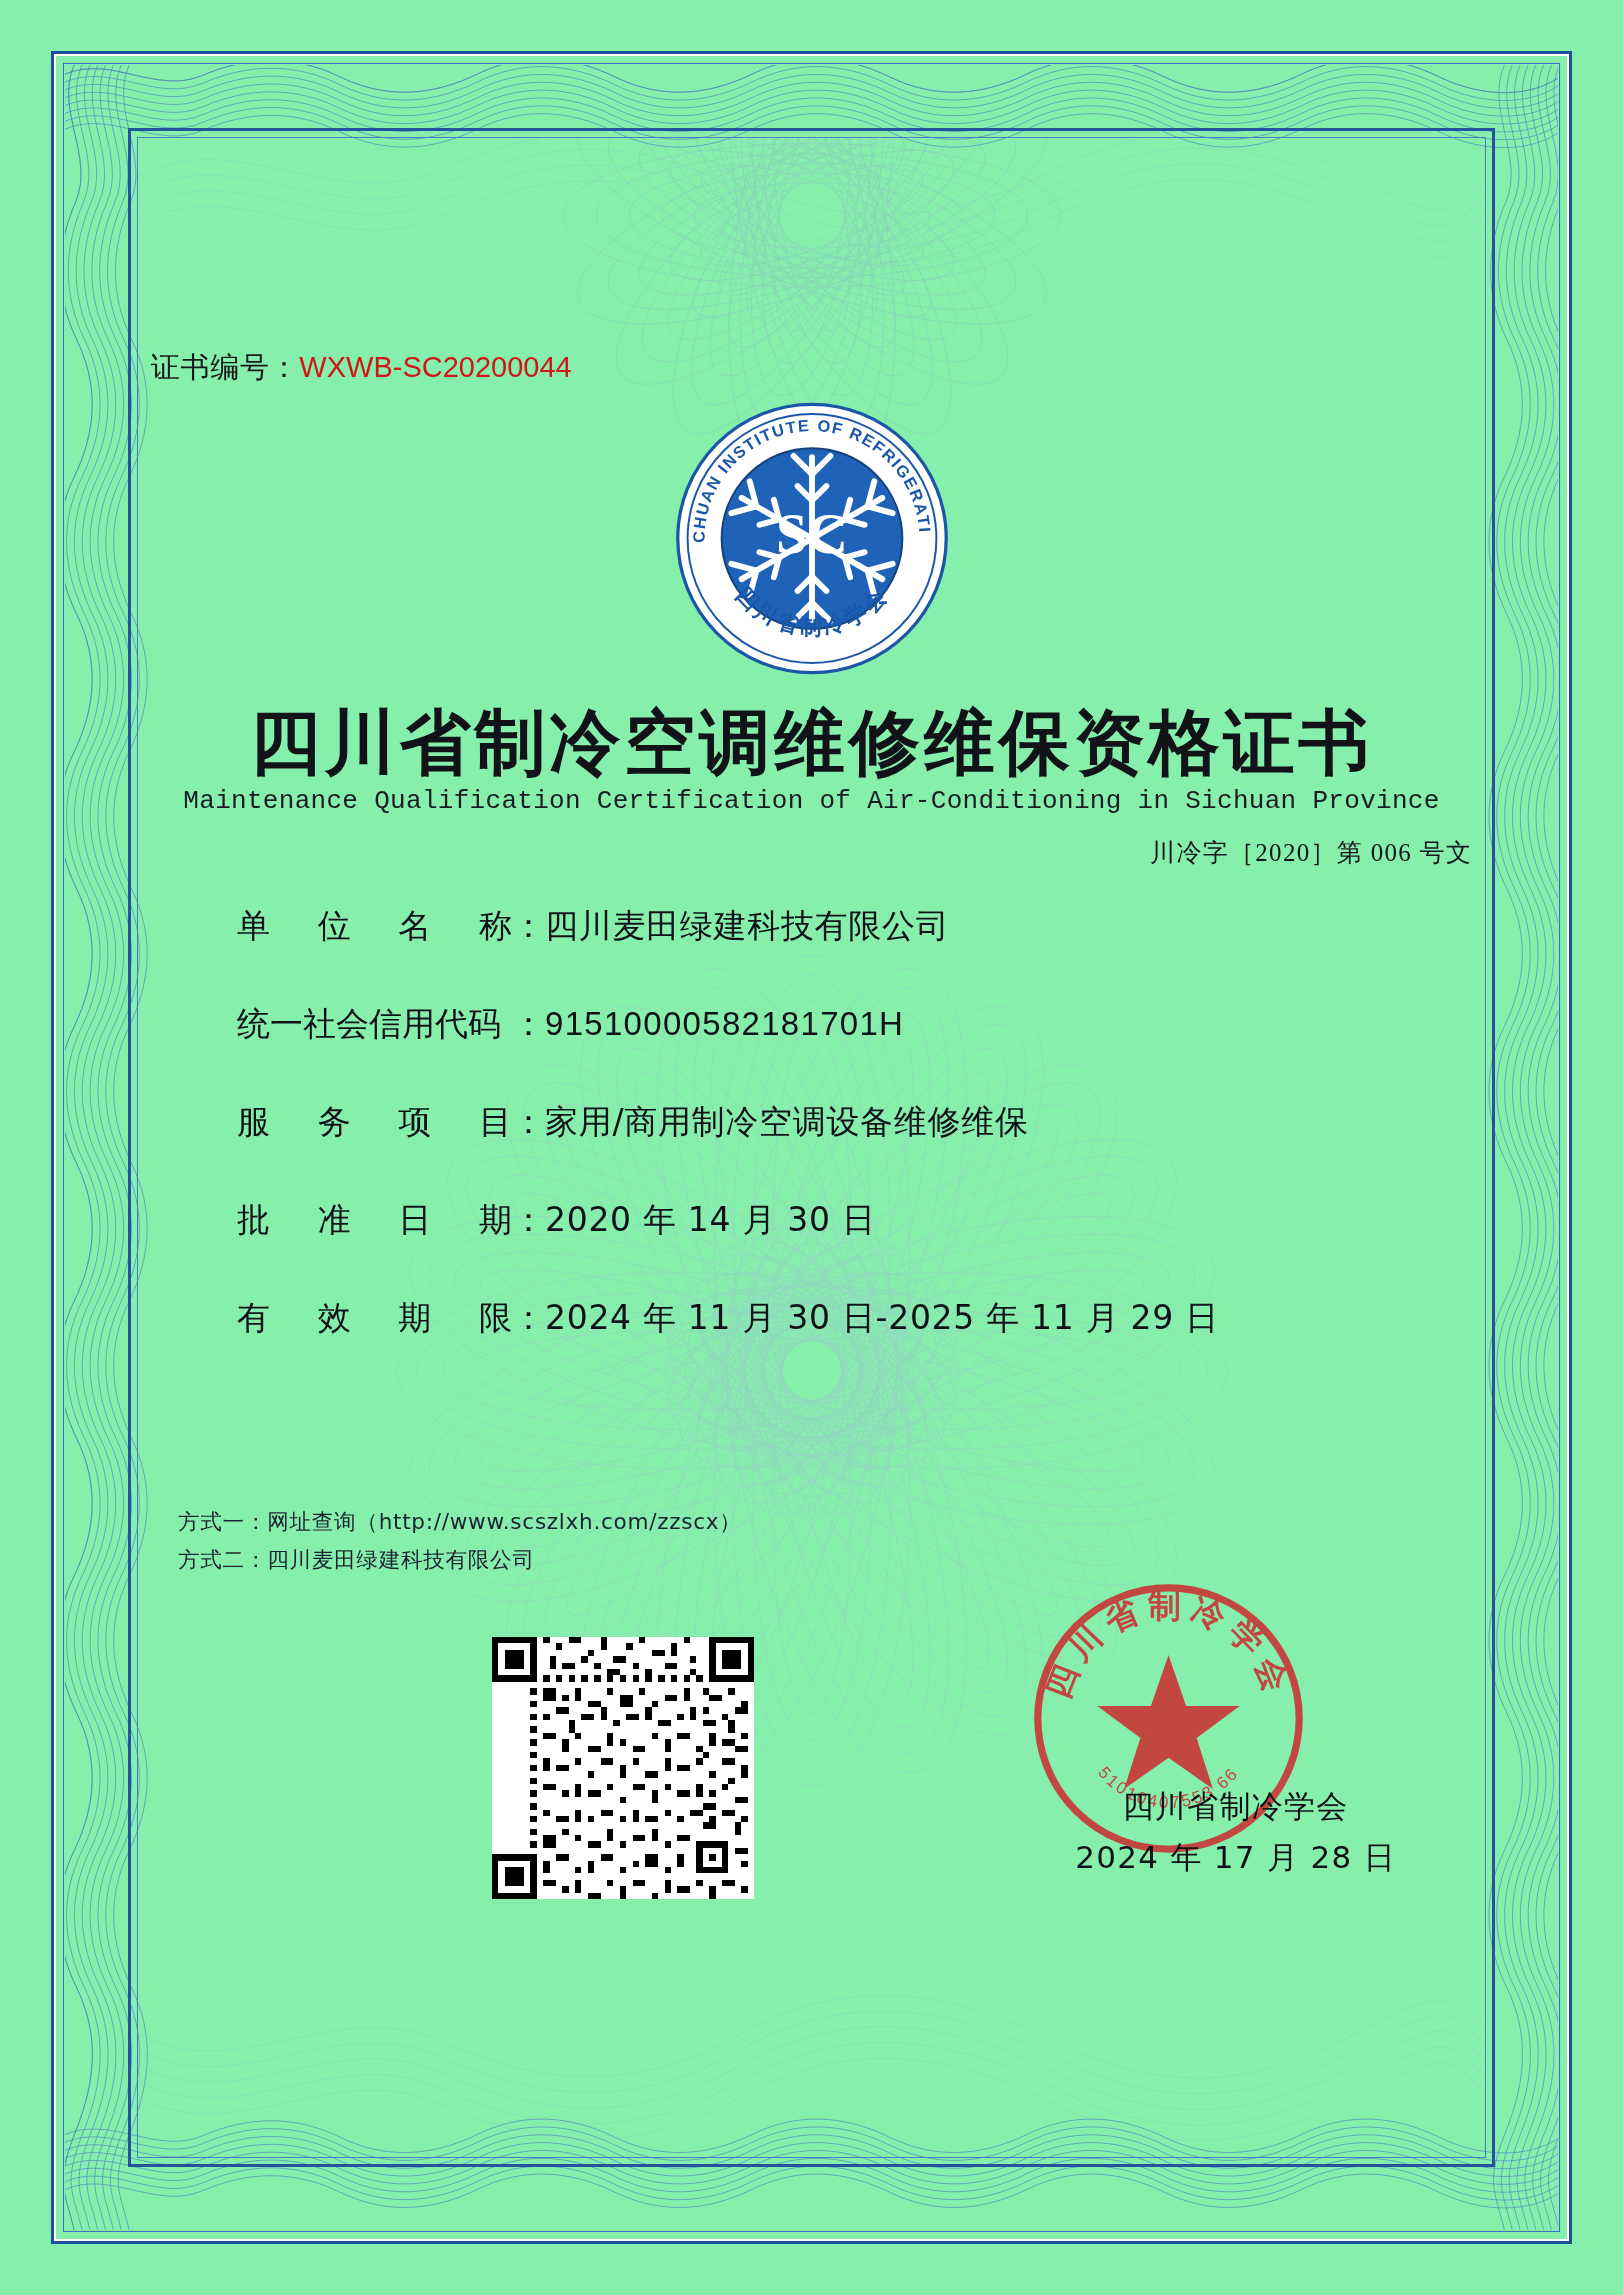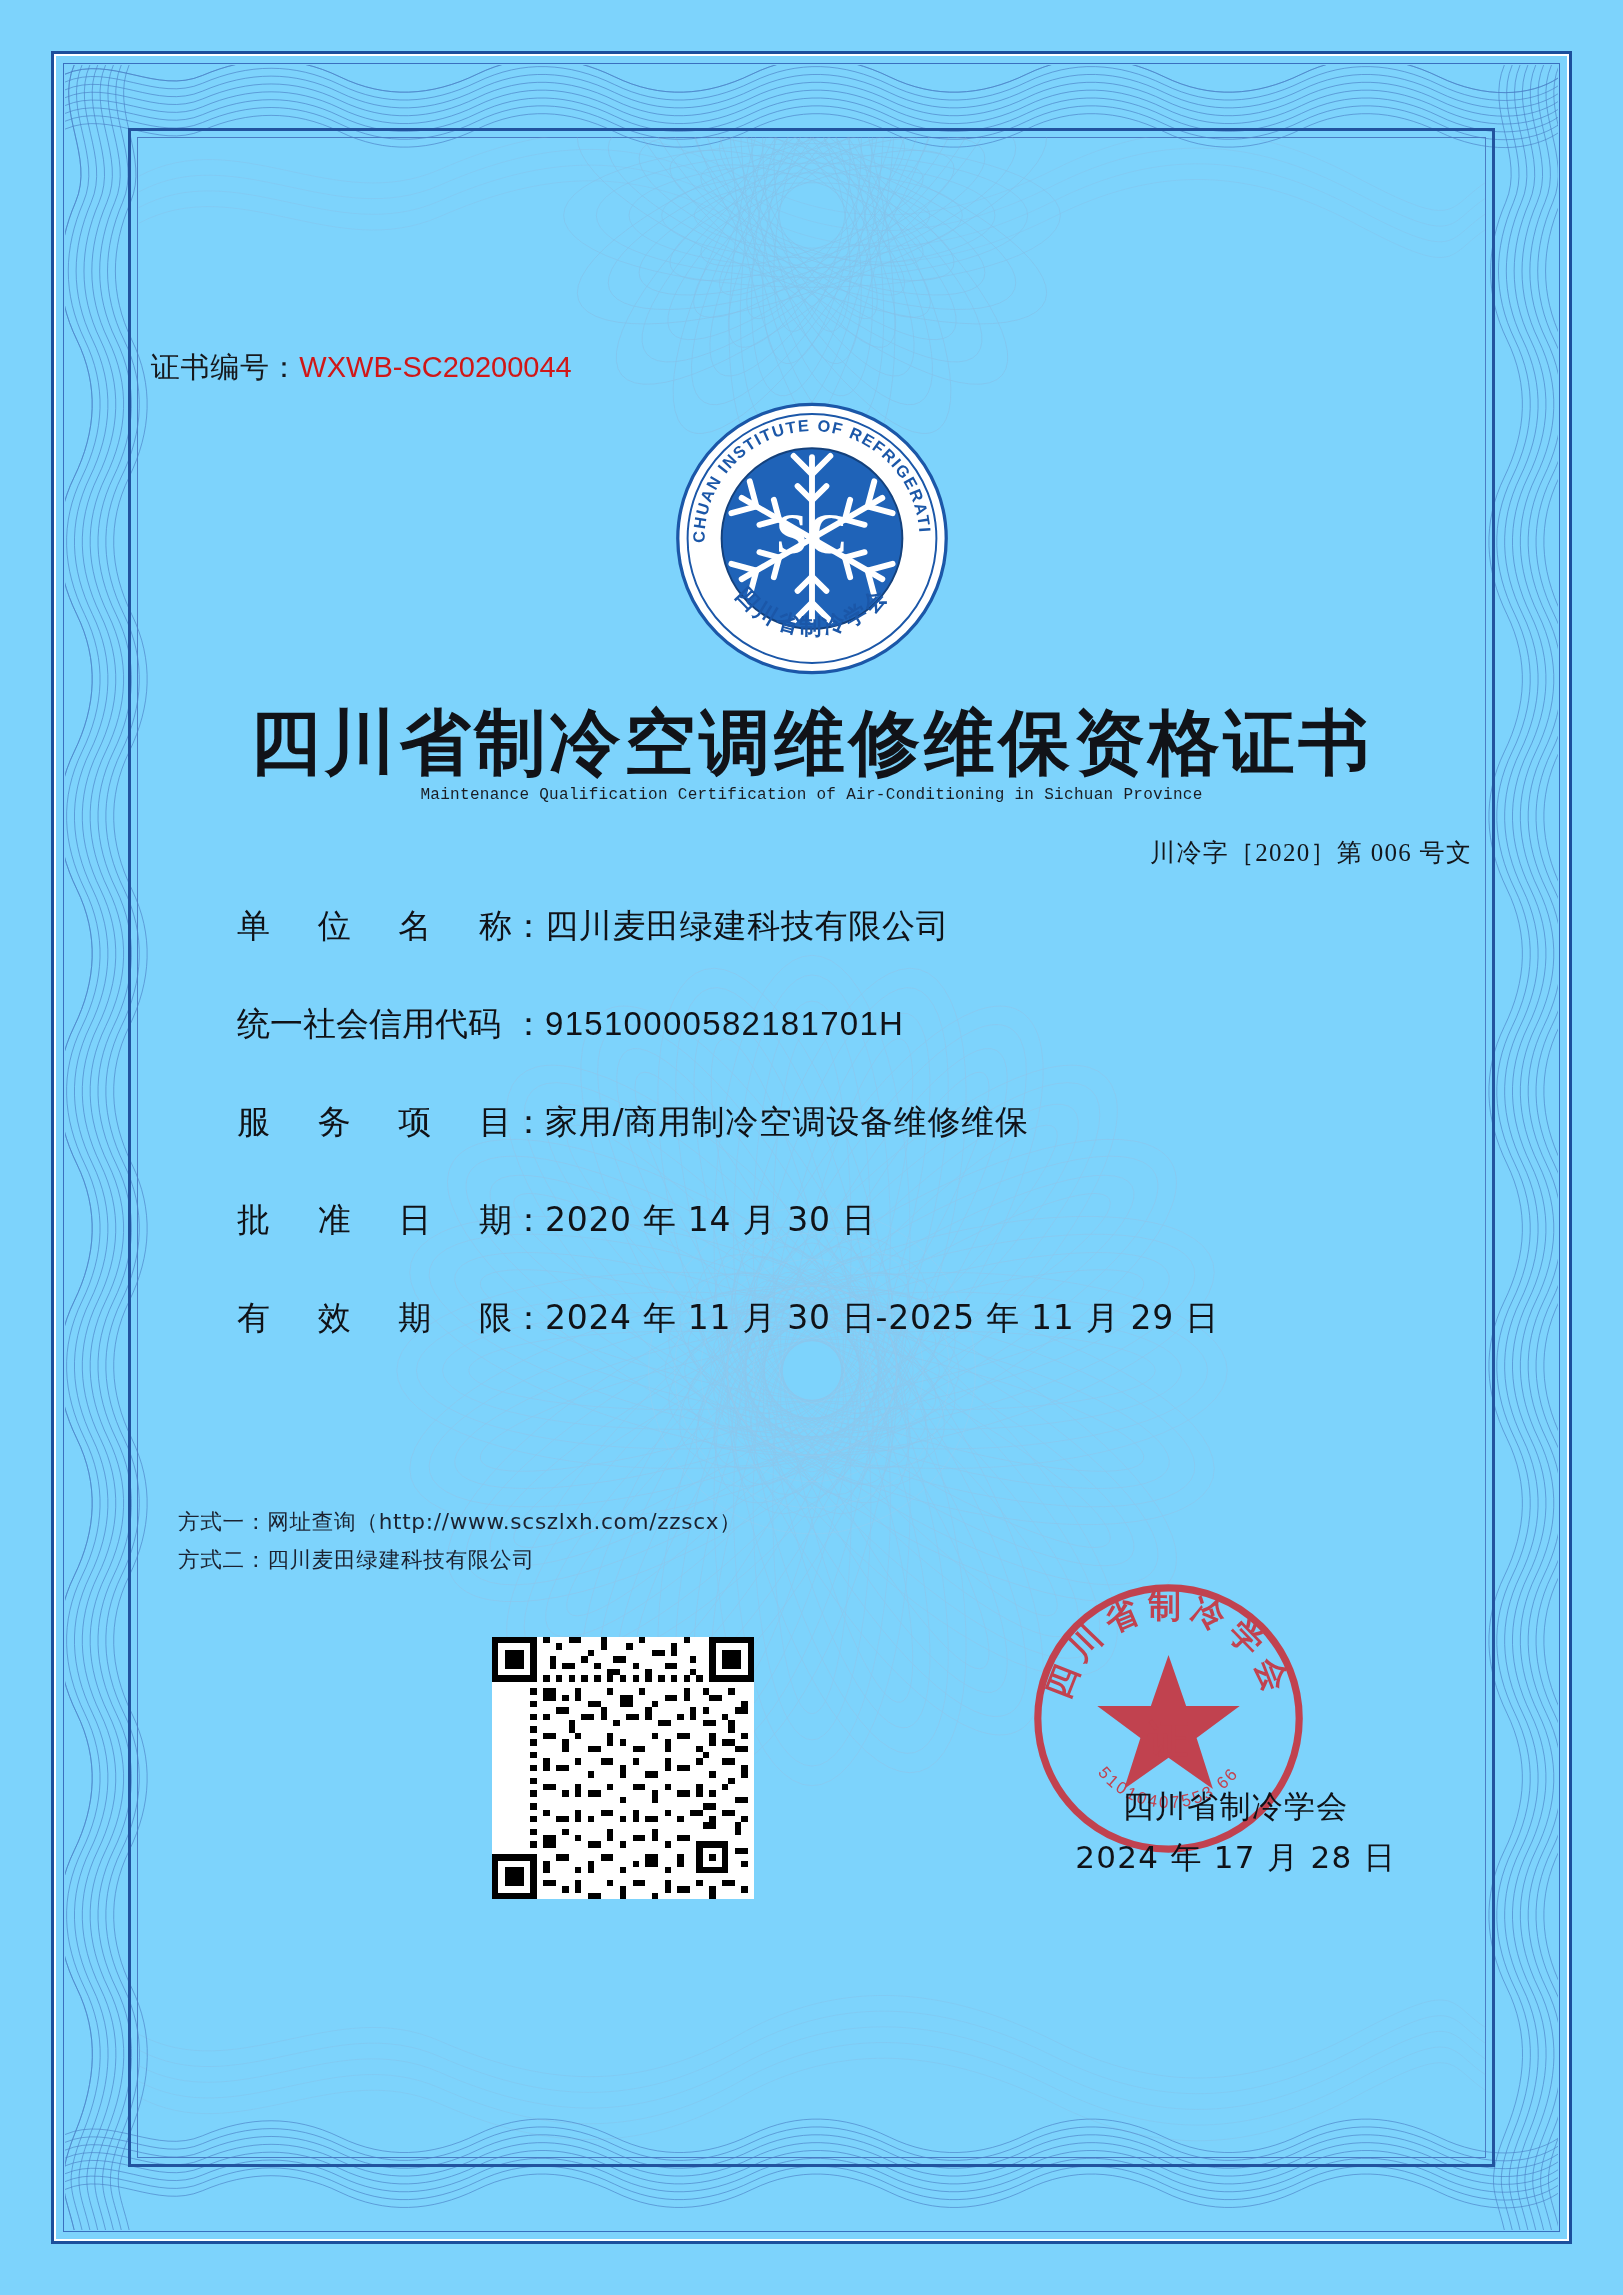--- a/index.html
+++ b/index.html
@@ -12,21 +12,21 @@
     height: 2295px;
     font-family: "Liberation Serif", "DejaVu Serif", serif;
     position: relative;
     overflow: hidden;
   }
 
   
   .cert {
     position: absolute;
     inset: 0;
-    background: #7dd3fc;
+    background: #86efac;
   }
 
   .border-outer {
     position: absolute;
     left: 51px;  top: 51px;
     right: 51px; bottom: 51px;
     border: 3.9px solid #1c4f9c;
     box-shadow: 0 0 0 2px #ffffff inset;
   }
   .border-mid {
@@ -138,21 +138,21 @@
     letter-spacing: 3.9px;
     color: #111318;
     white-space: nowrap;
   }
   .title-en {
     position: absolute;
     left: 0; right: 0;
     top: 647px;
     text-align: center;
     font-family: "Liberation Mono", "DejaVu Sans Mono", monospace;
-    font-size: 16px;
+    font-size: 26px;
     letter-spacing: 0.3px;
     color: #1a1c22;
     white-space: nowrap;
   }
   .doc-no {
     position: absolute;
     right: 11.8px;
     top: 697px;
     font-size: 25px;
     color: #14161b;

